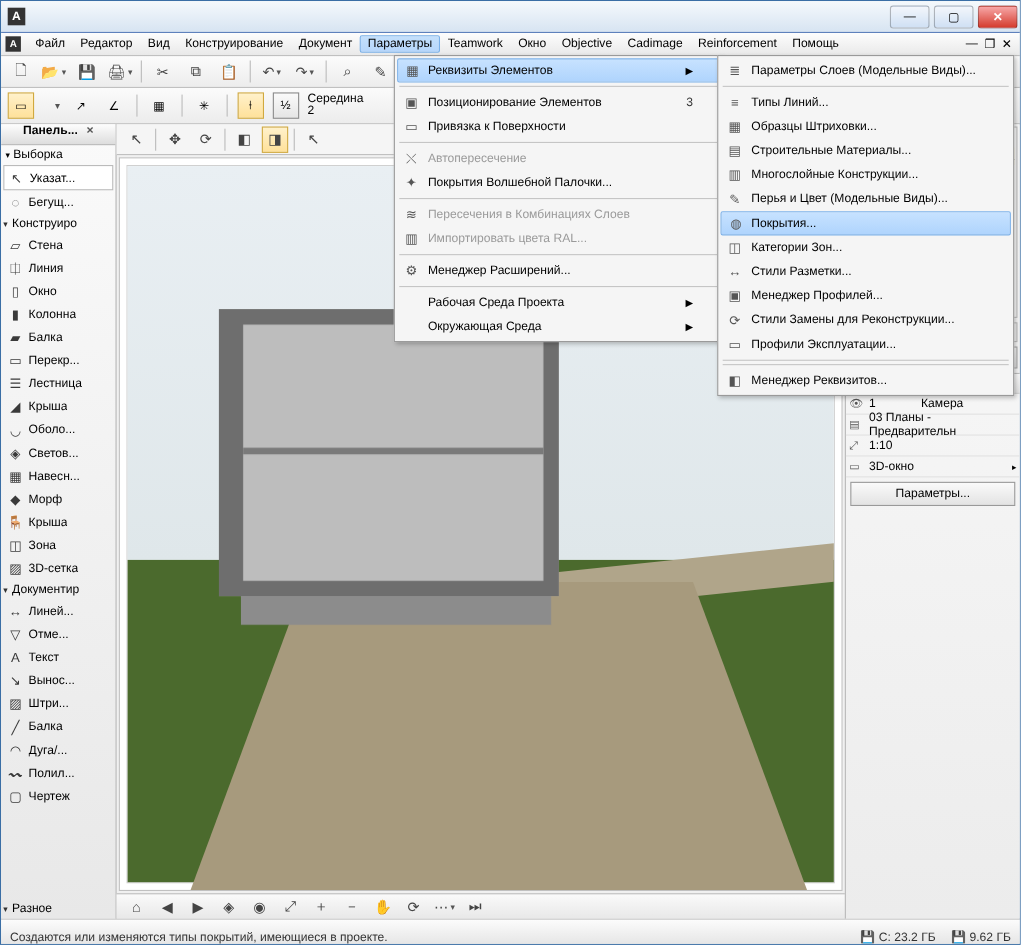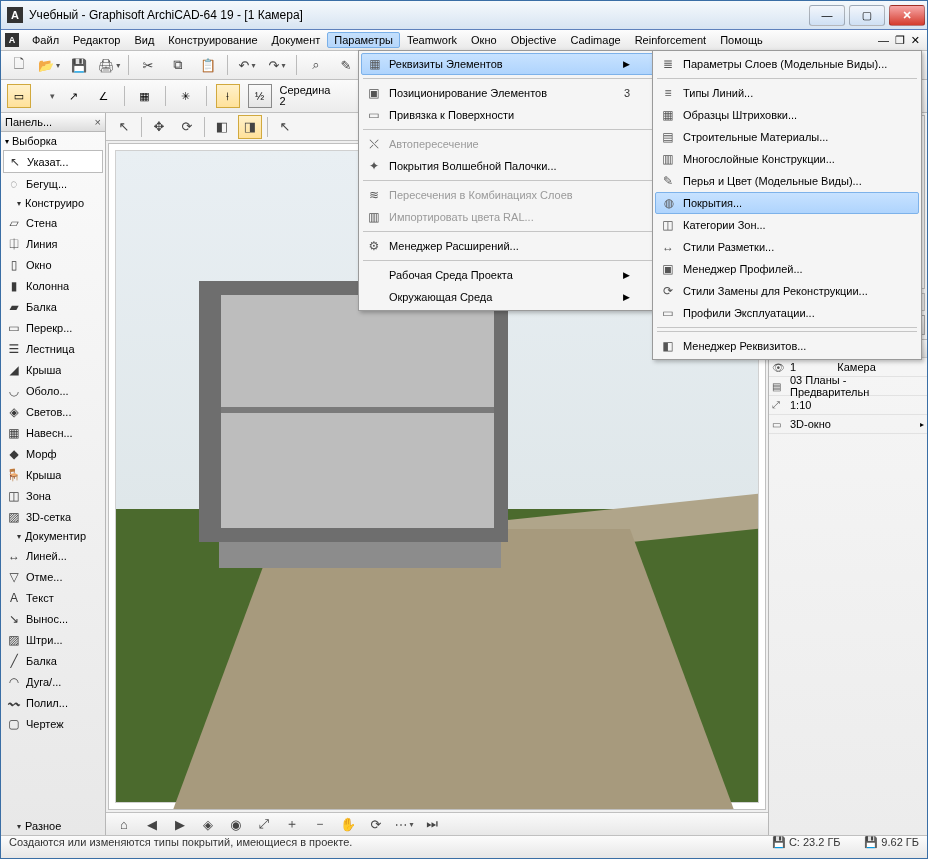--- a/index.html
+++ b/index.html
@@ -16,28 +16,28 @@
 .app-glyph{width:16px;height:16px;background:#333;color:#fff;font-weight:bold;display:inline-flex;align-items:center;justify-content:center;margin-right:6px;font-size:11px}
 .toolbar{height:28px;background:linear-gradient(#fcfcfc,#ececec);border-bottom:1px solid #c0c0c0;display:flex;align-items:center;padding:0 6px;gap:6px}
 .tb-btn{width:22px;height:22px;border:1px solid transparent;background:transparent;display:flex;align-items:center;justify-content:center;font-size:13px;color:#444}
 .tb-btn.drop::after{content:"▾";font-size:8px;margin-left:2px;color:#555}
 .tb-sep{width:1px;height:20px;background:#bbb;margin:0 1px}
 .toolbar2{height:32px;background:linear-gradient(#fbfbfb,#ececec);border-bottom:1px solid #c0c0c0;display:flex;align-items:center;padding:0 6px;gap:8px}
 .square-tool{width:22px;height:22px;border:1px solid #8a8a8a;background:linear-gradient(#fafafa,#e5e5e5);display:flex;align-items:center;justify-content:center}
 .highlighted-tool{background:linear-gradient(#fff1cb,#ffe19a);border:1px solid #d1a93e}
 .main-area{flex:1;display:flex;min-height:0;position:relative}
 .left-panel{width:104px;background:linear-gradient(#fafafa,#e8e8e8);border-right:1px solid #b7b7b7;display:flex;flex-direction:column;font-size:11px;overflow:hidden}
-.panel-head{height:18px;background:linear-gradient(#fdfdfd,#dddddd);border-bottom:1px solid #b7b7b7;display:flex;align-items:center;padding:0 4px;font-weight:normal}
+.panel-head{height:18px;background:linear-gradient(#fdfdfd,#dddddd);border-bottom:1px solid #b7b7b7;display:flex;align-items:flex-start;padding:0 20px;font-weight:bold}
 .panel-close{margin-left:auto;color:#555}
 .panel-sub{height:16px;padding:1px 4px;display:flex;align-items:center}
 .tool-row{height:21px;display:flex;align-items:center;padding-left:4px;gap:3px}
 .tool-row.sel{background:#fff;border:1px solid #bbb;margin:0 2px;padding-left:2px}
 .tool-ic{width:18px;height:16px;display:inline-flex;align-items:center;justify-content:center;font-size:12px;color:#3a3a3a}
 .tool-label{white-space:nowrap;overflow:hidden;text-overflow:clip}
-.cat-row{height:18px;display:flex;align-items:center;padding-left:16px;font-size:11px}
+.cat-row{height:18px;display:flex;align-items:center;padding-left:2px;font-size:11px}
 .cat-row::before{content:"▾";font-size:8px;margin-right:4px;color:#333}
 .canvas-wrap{flex:1;display:flex;flex-direction:column;min-width:0}
 .canvas-tools{height:27px;border-bottom:1px solid #c0c0c0;display:flex;align-items:center;padding:0 6px;gap:4px;background:#f5f5f5}
 .canvas-body{flex:1;background:#fff;border:1px solid #c0c0c0;margin:2px;position:relative;overflow:hidden}
 .scene{position:absolute;inset:6px;border:1px solid #d0d0d0}
 .sky{position:absolute;left:0;right:0;top:0;height:55%;background:linear-gradient(#e9eff3,#dfe7ea)}
 .grass{position:absolute;left:0;right:0;top:55%;bottom:0;background:#4b6a2d}
 .road{position:absolute;left:55%;right:0;top:55%;height:35px;background:#b0a58a;transform:skewY(-6deg)}
 .path{position:absolute;left:25%;width:55%;top:58%;bottom:-10%;background:#a79a7d;transform:perspective(400px) rotateX(40deg);transform-origin:top center}
 .building{position:absolute;left:13%;top:20%;width:48%;height:40%;background:#bdbdbd;border:14px solid #6e6e6e;border-left-width:22px;box-sizing:border-box}
@@ -53,43 +53,42 @@
 .hscroll .thumb{position:absolute;left:50%;top:1px;width:20px;height:12px;background:#d0d0d0;border:1px solid #999}
 .nav-btns{height:22px;display:flex;gap:2px;padding:2px;justify-content:flex-end}
 .nav-btns .nb{width:22px;height:18px;border:1px solid #aaa;background:linear-gradient(#fafafa,#e0e0e0);display:inline-flex;align-items:center;justify-content:center;font-size:11px}
 .props{border-top:1px solid #c0c0c0;display:flex;flex-direction:column}
 .prop-head{height:17px;display:flex;align-items:center;padding:0 4px;background:linear-gradient(#fafafa,#e3e3e3);border-bottom:1px solid #ccc}
 .prop-head::before{content:"▾";font-size:8px;margin-right:4px}
 .prop-row{height:18px;display:flex;align-items:center;gap:4px;border-bottom:1px solid #e2e2e2;padding:0 3px}
 .prop-row .pic{width:14px;color:#555;font-size:10px}
 .prop-row input, .prop-row .val{flex:1;font-size:11px;border:none;background:transparent;font-family:inherit}
 .param-btn{margin:4px;height:20px;border:1px solid #999;background:linear-gradient(#fafafa,#e3e3e3);display:flex;align-items:center;justify-content:center}
-.status{height:22px;background:linear-gradient(#fcfcfc,#e6e6e6);border-top:1px solid #c0c0c0;display:flex;align-items:flex-start;padding:0 8px;font-size:11px;color:#333}
-.status .seg{margin-left:auto;display:flex;gap:24px}
+.status{height:22px;background:linear-gradient(#fcfcfc,#e6e6e6);border-top:1px solid #c0c0c0;display:flex;align-items:flex-end;padding:0 8px;font-size:11px;color:#333}
+.status .seg{margin-left:auto;display:flex;gap:14px}
 
 .menu{position:absolute;background:#f5f5f5;border:1px solid #9a9a9a;box-shadow:2px 2px 4px rgba(0,0,0,.25);padding:2px;z-index:50}
 .menu .item{height:22px;display:flex;align-items:center;padding:0 24px 0 28px;position:relative;white-space:nowrap}
 .menu .item.hl{background:linear-gradient(#c7e2ff,#afd4fd);border:1px solid #7db2ea;border-radius:2px;padding:0 23px 0 27px;height:20px}
 .menu .item.disabled{color:#9a9a9a}
 .menu .item .arrow{margin-left:auto;font-size:9px;padding-left:26px}
 .menu .item .kb{margin-left:auto;padding-left:26px;color:#333}
 .menu .item .mi{position:absolute;left:5px;width:16px;height:16px;display:inline-flex;align-items:center;justify-content:center;font-size:12px;color:#555}
 .menu .sep{height:1px;background:#c5c5c5;margin:3px 2px}
 .menu1{left:357px;top:20px;width:293px}
 .menu2{left:651px;top:20px;width:264px}
 .snap-label{font-size:11px;line-height:1}
 </style>
 </head>
 <body>
 
 <div class="window">
 
   <div class="titlebar">
     <span class="app-glyph">A</span>
-    <span class="glow">Учебный - Graphisoft ArchiCAD-64 19 - [1 Камера]</span>
     <div class="win-buttons">
       <div class="win-btn">—</div>
       <div class="win-btn">▢</div>
       <div class="win-btn win-close">✕</div>
     </div>
   </div>
 
   <div class="menubar">
     <span class="app-glyph" style="width:14px;height:14px;font-size:9px">A</span>
     <span class="m">Файл</span>
@@ -484,20 +483,21 @@
           </div>
         <div class="prop-row">
             <span class="pic">⤢</span>
             <span class="val">1:10</span>
           </div>
         <div class="prop-row">
             <span class="pic">▭</span>
             <span class="val">3D-окно</span>
             <span style="font-size:8px">▸</span>
           </div>
+        <div class="param-btn">Параметры...</div>
       </div>
     </div>
   </div>
 
   <div class="status">
     <span>Создаются или изменяются типы покрытий, имеющиеся в проекте.</span>
     <div class="seg">
       <span>💾 <span>C: 23.2 ГБ</span></span>
       <span>💾 <span>9.62 ГБ</span></span>
     </div>

